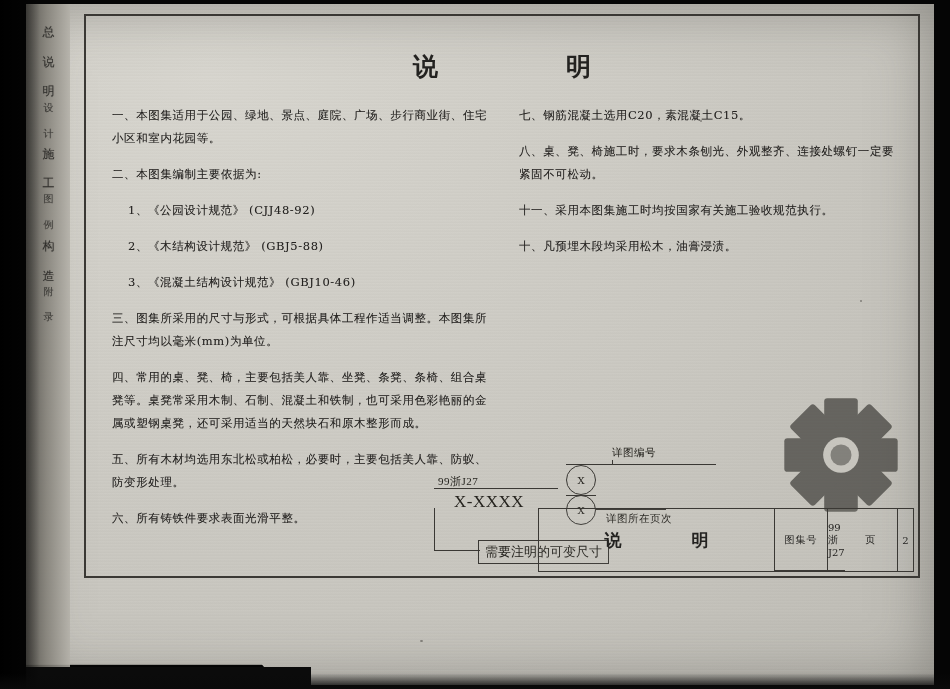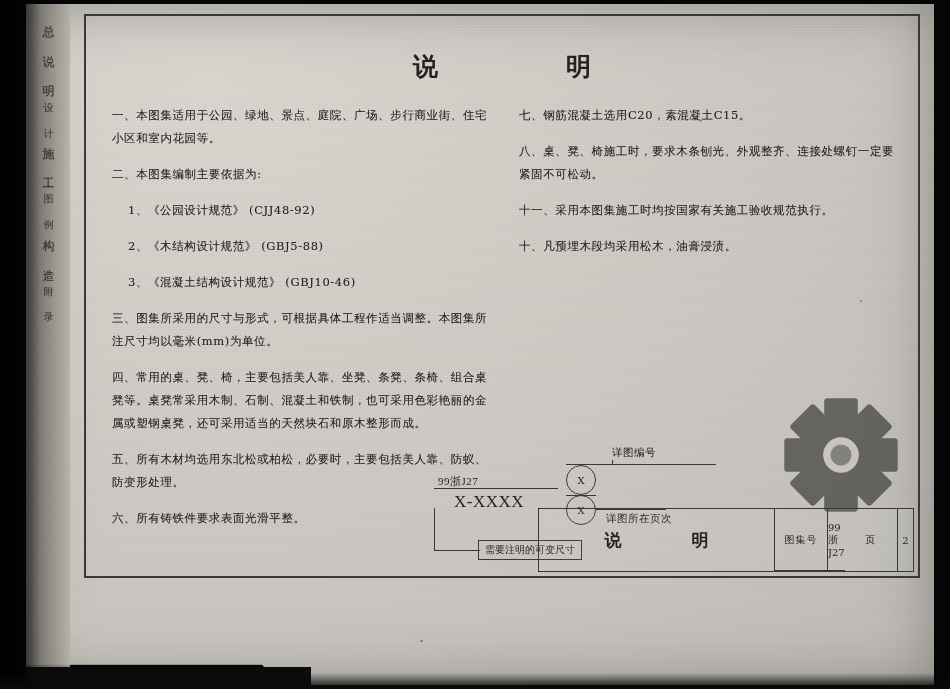--- a/index.html
+++ b/index.html
@@ -82,21 +82,21 @@
     position:absolute;width:30px;height:30px;border:1px solid #3a3834;border-radius:50%;
     box-sizing:border-box;
   }
   .dg-circle span{
     position:absolute;left:0;right:0;top:50%;transform:translateY(-50%);
     text-align:center;font-size:10px;
   }
   .dg-txt{position:absolute;white-space:nowrap;letter-spacing:.5px;font-family:Liberation Serif, serif;}
   .dg-box{
     position:absolute;border:1px solid #3a3834;padding:2px 6px;white-space:nowrap;
-    font-size:10px;
+    font-size:13px;
   }
   
   .titleblock{
     position:absolute;right:4px;bottom:4px;width:376px;height:64px;
     border:1px solid #3a3834;display:flex;box-sizing:border-box;
     background:rgba(255,255,255,.04);
   }
   .tb-left{
     flex:1;display:flex;align-items:center;justify-content:center;
     border-right:1px solid #3a3834;

